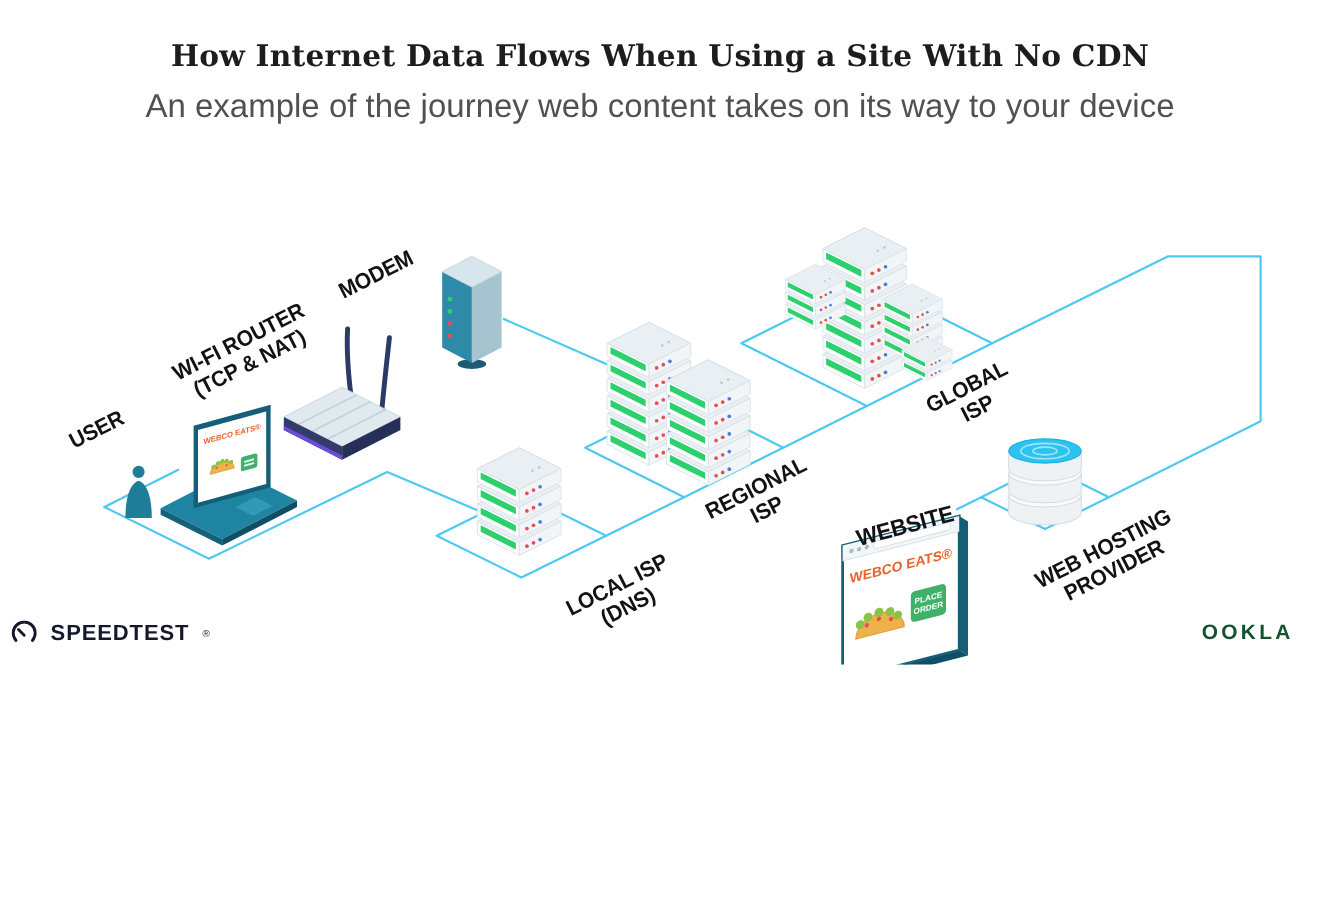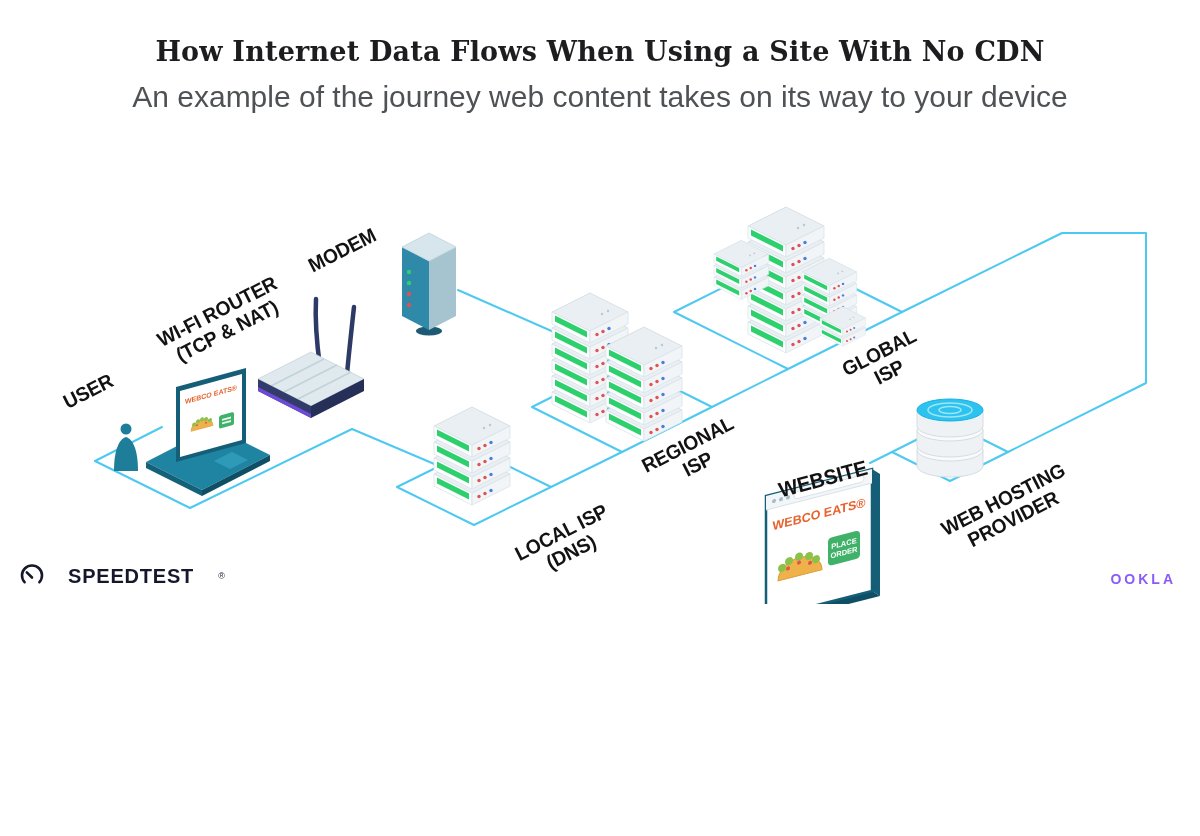--- a/index.html
+++ b/index.html
@@ -12,25 +12,25 @@
   .subtitle { margin-top:13px; font-size:30px; font-weight:400; color:#4f5255; }
 
   svg.scene { position:absolute; left:0; top:0; }
 
   .lbl { position:absolute; font-weight:800; font-size:20px; line-height:22px;
          color:#121212; text-align:center; letter-spacing:-.2px;
          transform: rotate(-27deg) scaleX(.96); }
   .lbl .sub { display:block; font-weight:800; }
   .lbl-website { transform: rotate(-15deg) scaleX(.96); font-size:21px; }
 
-  .footer-left { position:absolute; left:20px; bottom:16px; display:flex; align-items:center; gap:24px; }
+  .footer-left { position:absolute; left:10px; bottom:16px; display:flex; align-items:center; gap:12px; }
   .footer-left .word { font-size:20px; font-weight:800; letter-spacing:.8px; color:#15172b; }
   .footer-left sup { font-size:9px; color:#15172b; }
-  .footer-right { position:absolute; right:24px; bottom:17px; font-size:14px; font-weight:700;
-                  letter-spacing:3px; color:#8b5cf6; }
+  .footer-right { position:absolute; right:24px; bottom:17px; font-size:19px; font-weight:700;
+                  letter-spacing:3px; color:#14532d; }
 </style>
 </head>
 <body>
 
 <div class="canvas">
 
   <div class="header">
     <div class="title">How Internet Data Flows When Using a Site With No CDN</div>
     <div class="subtitle">An example of the journey web content takes on its way to your device</div>
   </div>

